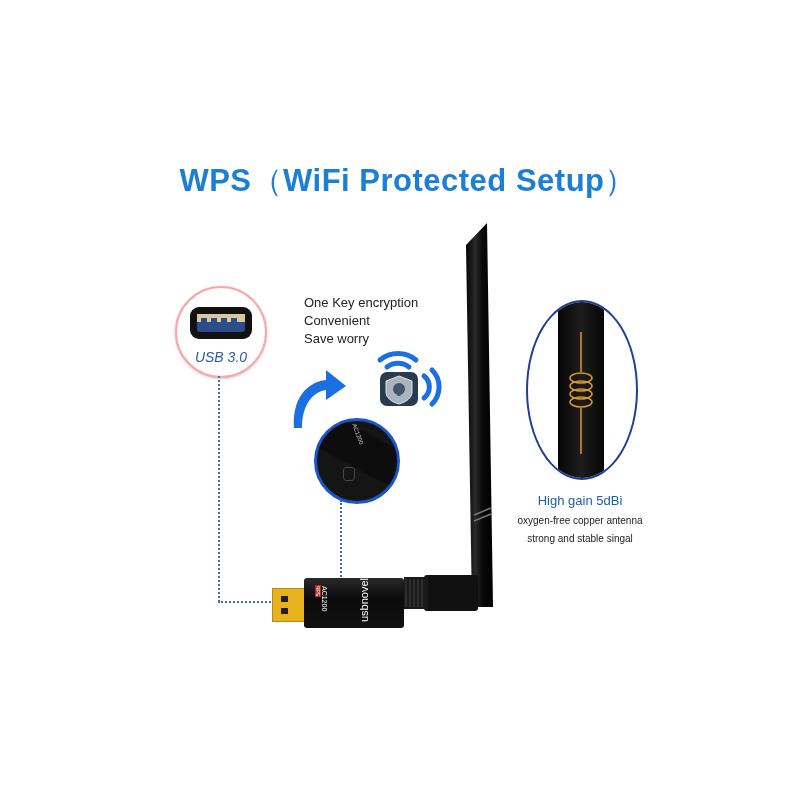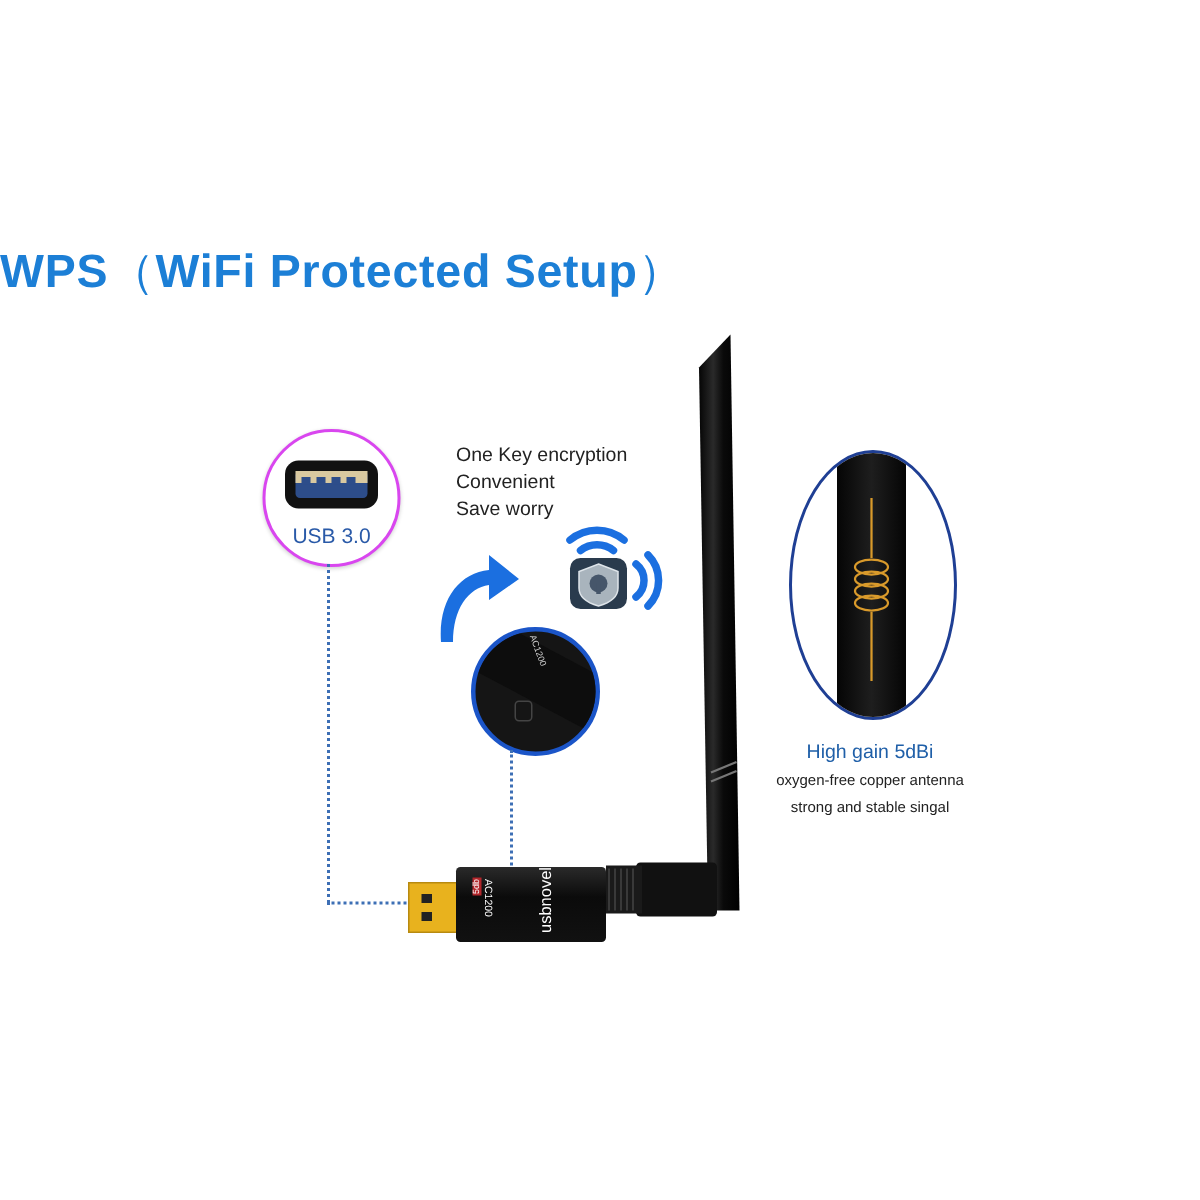--- a/index.html
+++ b/index.html
@@ -1,38 +1,38 @@
 <!DOCTYPE html>
 <html><head>
   <meta charset="utf-8">
   <style>
     html, body { margin: 0; padding: 0; background: #ffffff; }
     body { width: 800px; height: 800px; position: relative; overflow: hidden; font-family: "Liberation Sans", sans-serif; }
     .abs { position: absolute; }
     .title {
-      left: 0; width: 636px; top: 160px; text-align: left;
+      left: 0; width: 636px; top: 160px; text-align: right;
       font-family: "Liberation Sans", sans-serif; font-weight: bold; font-size: 31px;
       color: #1c7fd6; letter-spacing: 0.5px;
     }
     .title .paren { font-weight: normal; }
     .wps-lines { left: 304px; top: 294px; font-size: 13px; line-height: 18px; color: #222; }
     .gain-title { left: 500px; width: 160px; top: 493px; text-align: center; font-size: 13px; font-weight: normal; color: #1f5fa8; }
     .gain-line { left: 500px; width: 160px; text-align: center; font-size: 10px; color: #222; }
     .usb-label { left: 0; width: 100%; text-align: center; bottom: 11px; font-size: 14px; color: #2a5aa8; }
     .dotted-v { border-left: 2px dotted #3d6fb5; }
     .dotted-h { border-top: 2px dotted #3d6fb5; }
   </style>
 </head>
 <body>
 
 <div class="abs title">
   <span>WPS</span><span class="paren">（</span><span>WiFi Protected Setup</span><span class="paren">）</span>
 </div>
 
-<div class="abs" style="left:175px; top:286px; width:88px; height:88px; border:2px solid #d946ef; border-radius:50%; background:#fff; box-shadow: 0 1px 3px rgba(0,0,0,0.2);">
+<div class="abs" style="left:175px; top:286px; width:88px; height:88px; border:2px solid #fca5a5; border-radius:50%; background:#fff; box-shadow: 0 1px 3px rgba(0,0,0,0.2); font-style: italic;">
   <svg class="abs" style="left:12px; top:18px;" width="64" height="34" viewBox="0 0 64 34">
     <rect x="1" y="1" width="62" height="32" rx="9" fill="#111"></rect>
     <rect x="8" y="8" width="48" height="18" rx="3" fill="#2d4d8a"></rect>
     <rect x="8" y="8" width="48" height="8" fill="#d9c9a0"></rect>
     <rect x="12" y="12" width="6" height="5" fill="#2d4d8a"></rect>
     <rect x="22" y="12" width="6" height="5" fill="#2d4d8a"></rect>
     <rect x="32" y="12" width="6" height="5" fill="#2d4d8a"></rect>
     <rect x="42" y="12" width="6" height="5" fill="#2d4d8a"></rect>
   </svg>
   <div class="abs usb-label">USB 3.0</div>

